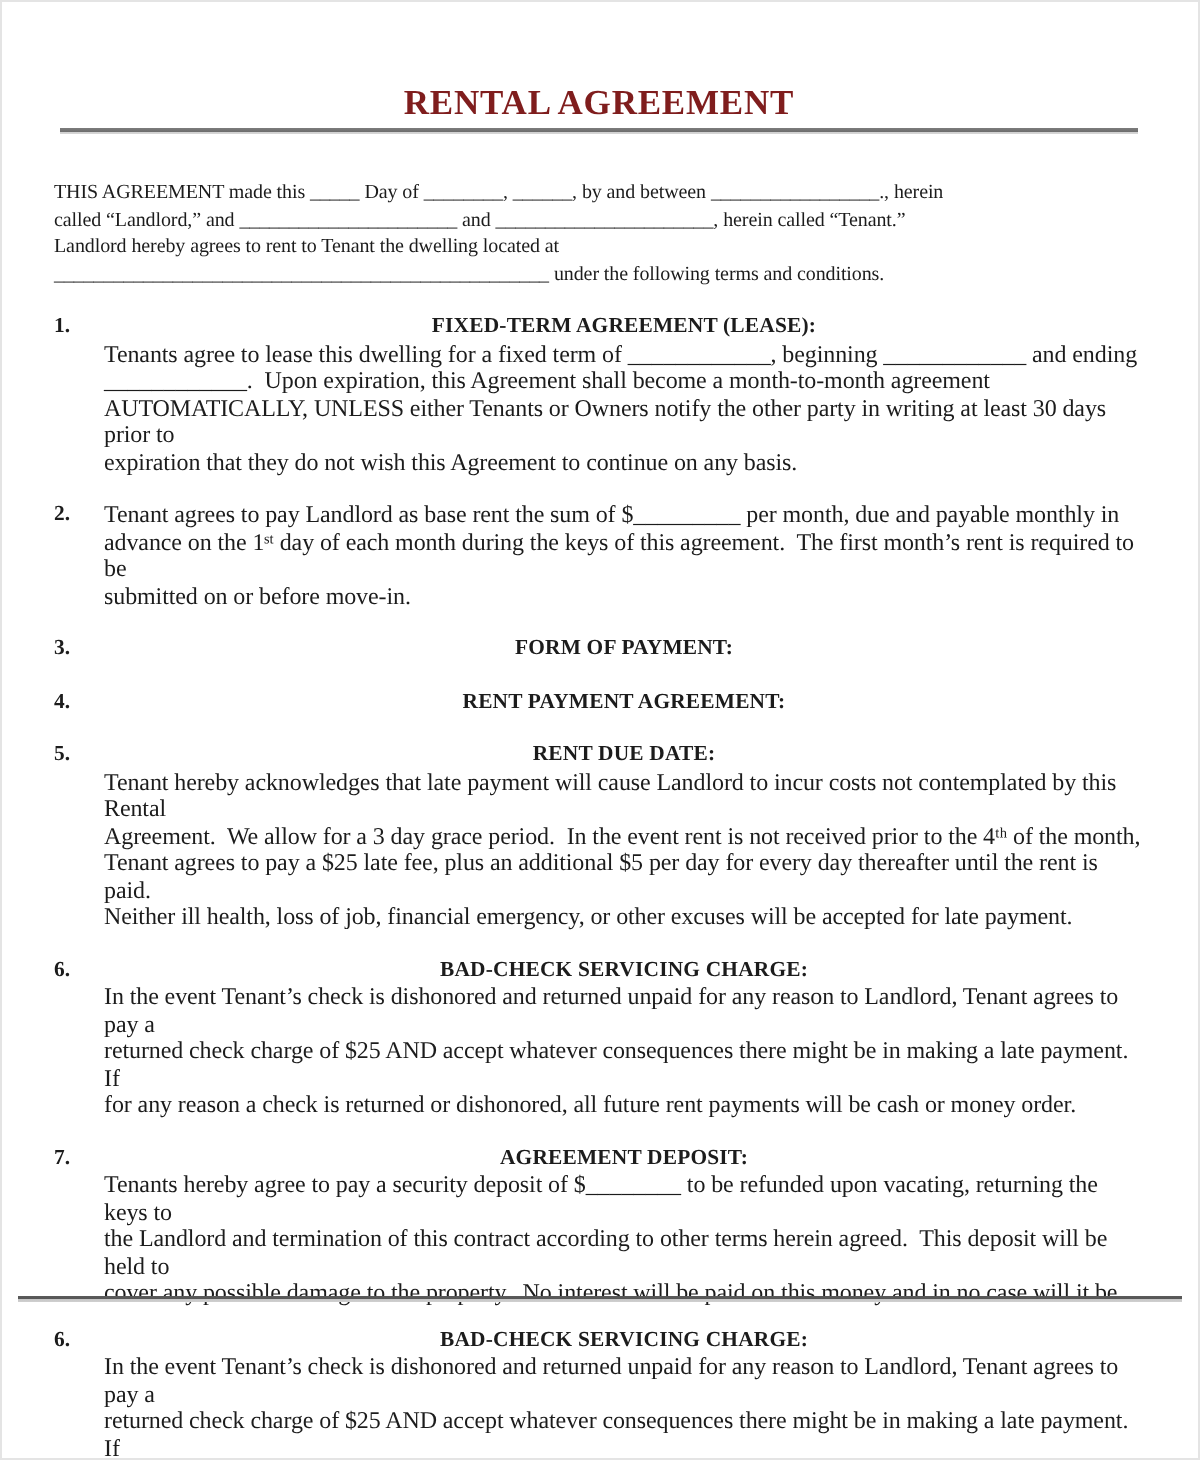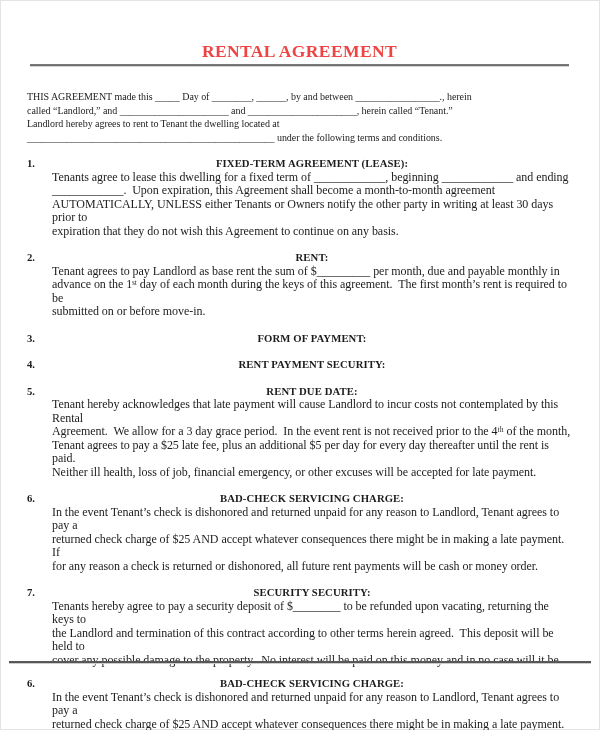--- a/index.html
+++ b/index.html
@@ -12,21 +12,21 @@
     color: #1c1c1c;
   }
   .page { padding: 41px 28px 0 27px; }
 
   .doc-title {
     margin: 0 0 2px 0;
     font-size: 17.5px;
     font-weight: bold;
     text-align: center;
     letter-spacing: 0.4px;
-    color: #ef4444;
+    color: #7f1d1d;
   }
   .title-rule {
     height: 3px;
     margin: 0 3px;
     background: linear-gradient(to bottom, #7d7d7d 0, #6e6e6e 60%, #cfcfcf 60%, #d6d6d6 100%);
   }
 
   .preamble {
     margin: 23px 0 0 0;
     font-size: 10px;
@@ -93,38 +93,37 @@
       <div class="body">Tenants agree to lease this dwelling for a fixed term of ____________, beginning ____________ and ending
 ____________.  Upon expiration, this Agreement shall become a month-to-month agreement
 AUTOMATICALLY, UNLESS either Tenants or Owners notify the other party in writing at least 30 days prior to
 expiration that they do not wish this Agreement to continue on any basis.</div>
     </div>
   </div>
 
   <div class="section">
     <div class="num">2.</div>
     <div class="content">
-      <div class="heading">RENT:</div>
       <div class="body">Tenant agrees to pay Landlord as base rent the sum of $_________ per month, due and payable monthly in
 advance on the 1ˢᵗ day of each month during the keys of this agreement.  The first month’s rent is required to be
 submitted on or before move-in.</div>
     </div>
   </div>
 
   <div class="section">
     <div class="num">3.</div>
     <div class="content">
       <div class="heading">FORM OF PAYMENT:</div>
     </div>
   </div>
 
   <div class="section">
     <div class="num">4.</div>
     <div class="content">
-      <div class="heading">RENT PAYMENT SECURITY:</div>
+      <div class="heading">RENT PAYMENT AGREEMENT:</div>
     </div>
   </div>
 
   <div class="section">
     <div class="num">5.</div>
     <div class="content">
       <div class="heading">RENT DUE DATE:</div>
       <div class="body">Tenant hereby acknowledges that late payment will cause Landlord to incur costs not contemplated by this Rental
 Agreement.  We allow for a 3 day grace period.  In the event rent is not received prior to the 4ᵗʰ of the month,
 Tenant agrees to pay a $25 late fee, plus an additional $5 per day for every day thereafter until the rent is paid.
@@ -138,21 +137,21 @@
       <div class="heading">BAD-CHECK SERVICING CHARGE:</div>
       <div class="body">In the event Tenant’s check is dishonored and returned unpaid for any reason to Landlord, Tenant agrees to pay a
 returned check charge of $25 AND accept whatever consequences there might be in making a late payment.  If
 for any reason a check is returned or dishonored, all future rent payments will be cash or money order.</div>
     </div>
   </div>
 
   <div class="section">
     <div class="num">7.</div>
     <div class="content">
-      <div class="heading">SECURITY SECURITY:</div>
+      <div class="heading">AGREEMENT DEPOSIT:</div>
       <div class="body">Tenants hereby agree to pay a security deposit of $________ to be refunded upon vacating, returning the keys to
 the Landlord and termination of this contract according to other terms herein agreed.  This deposit will be held to
 cover any possible damage to the property.  No interest will be paid on this money and in no case will it be</div>
     </div>
   </div>
 
 </div>
 
 <div class="page-rule"></div>
 

